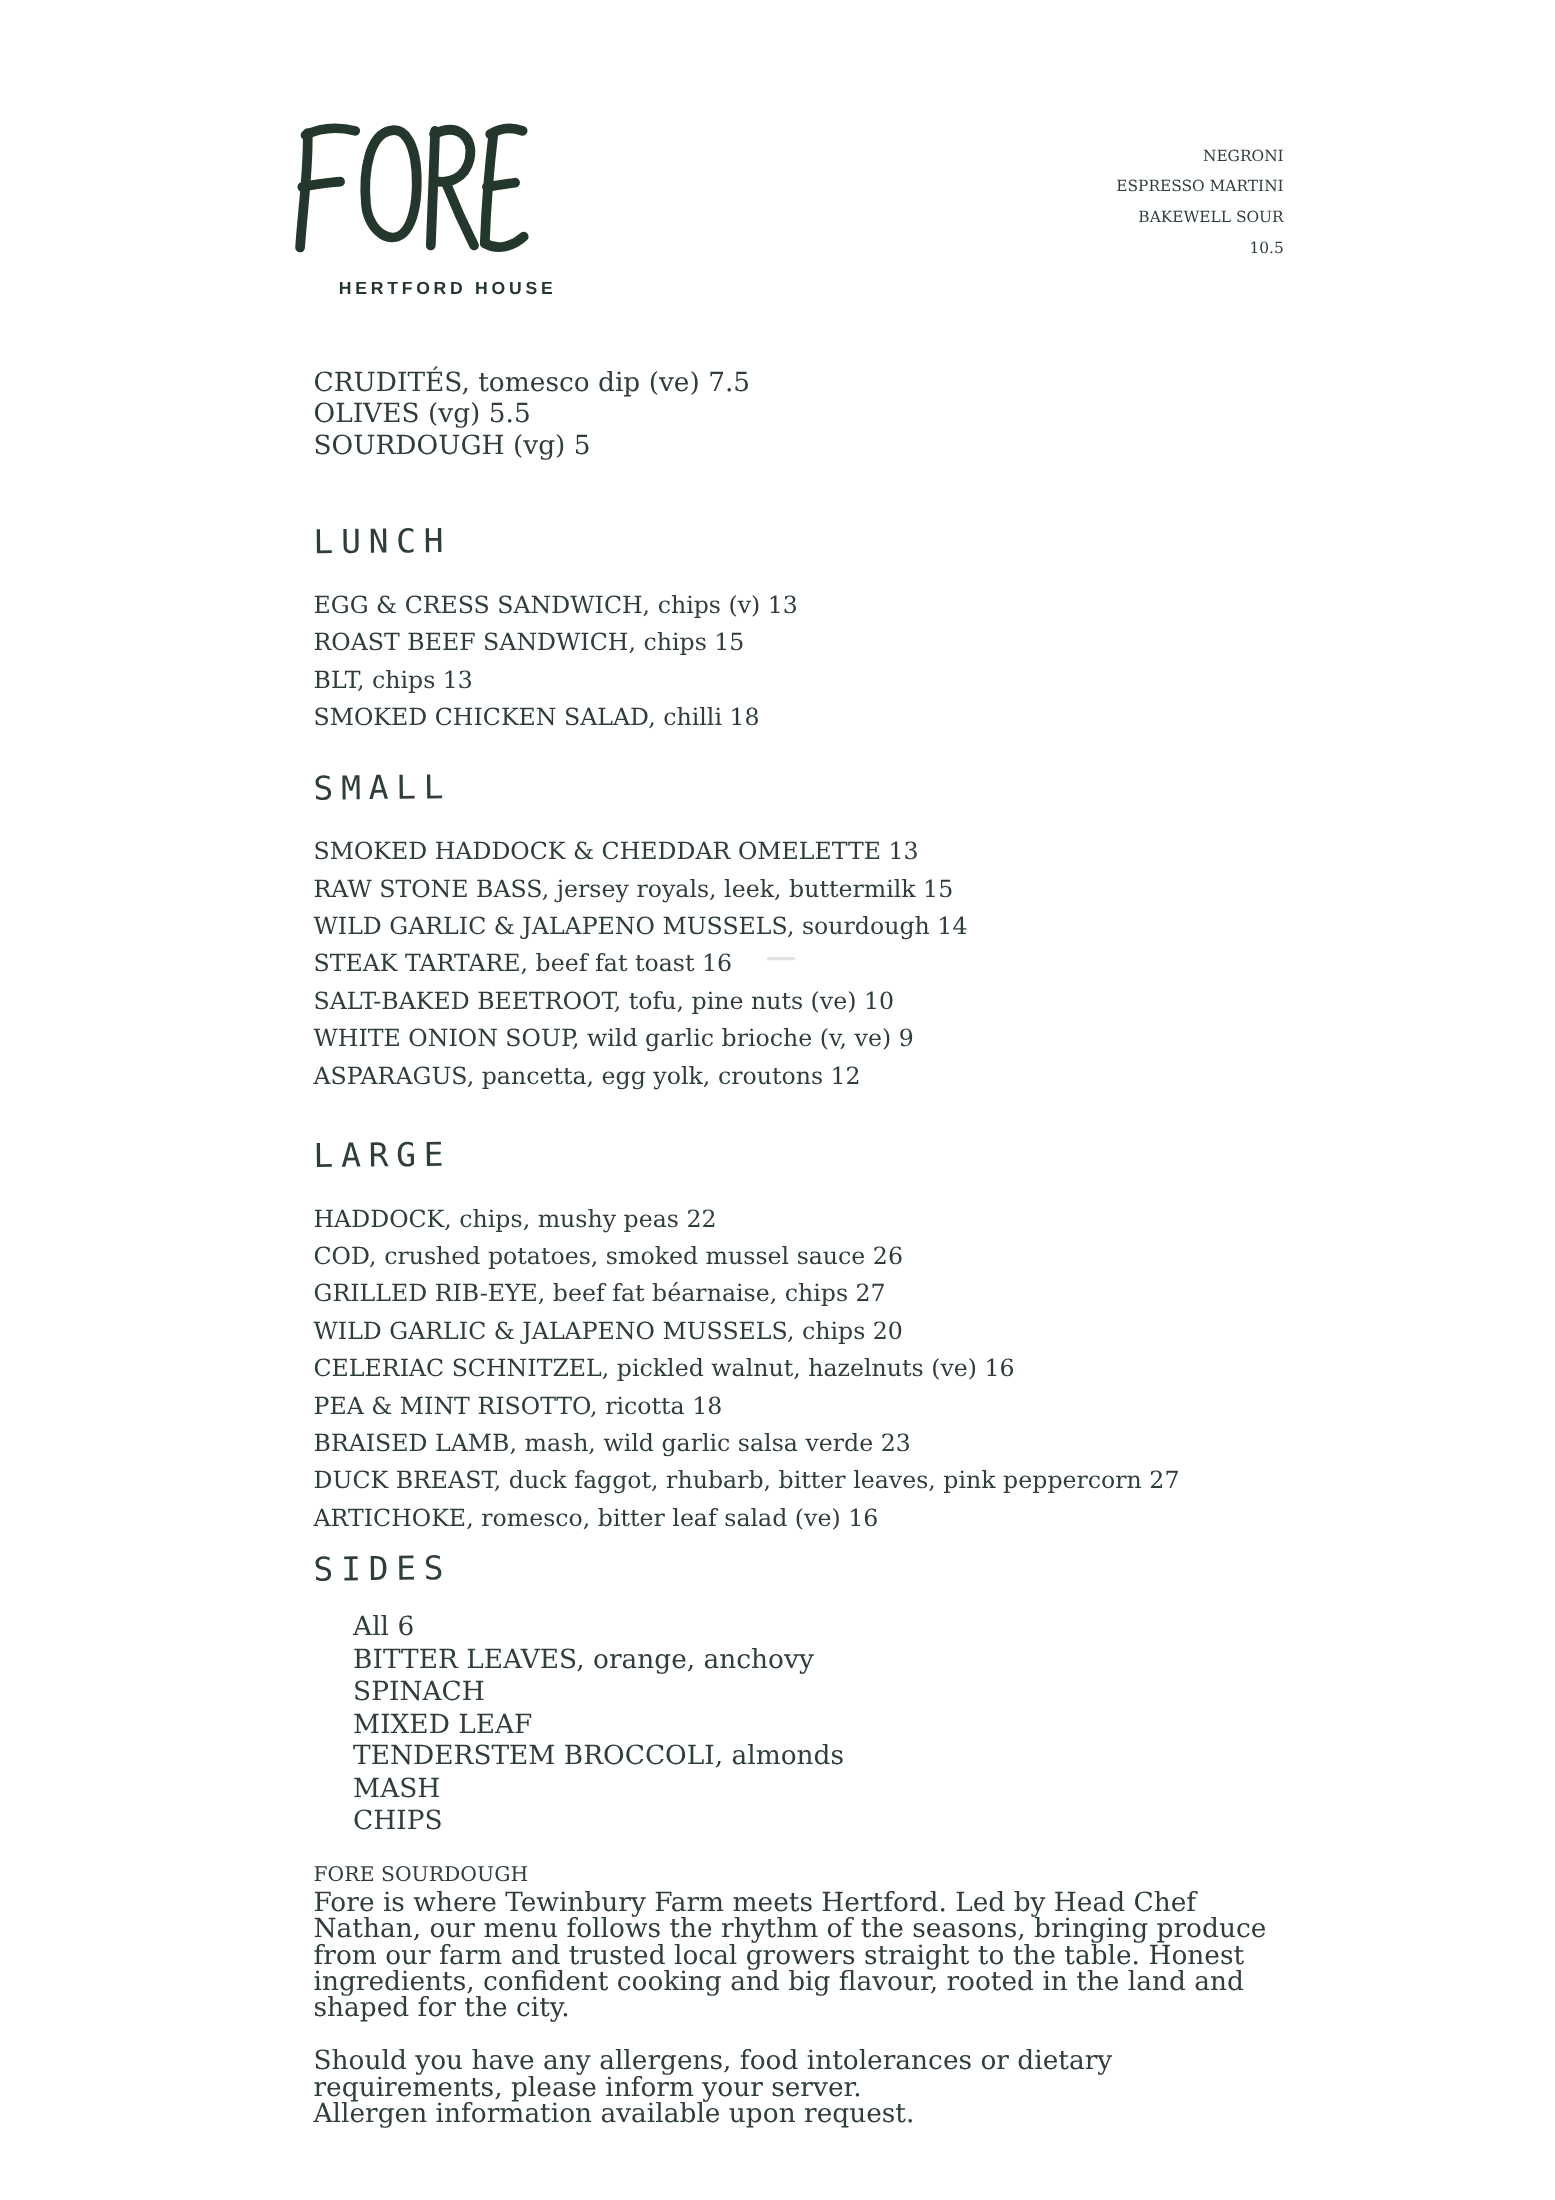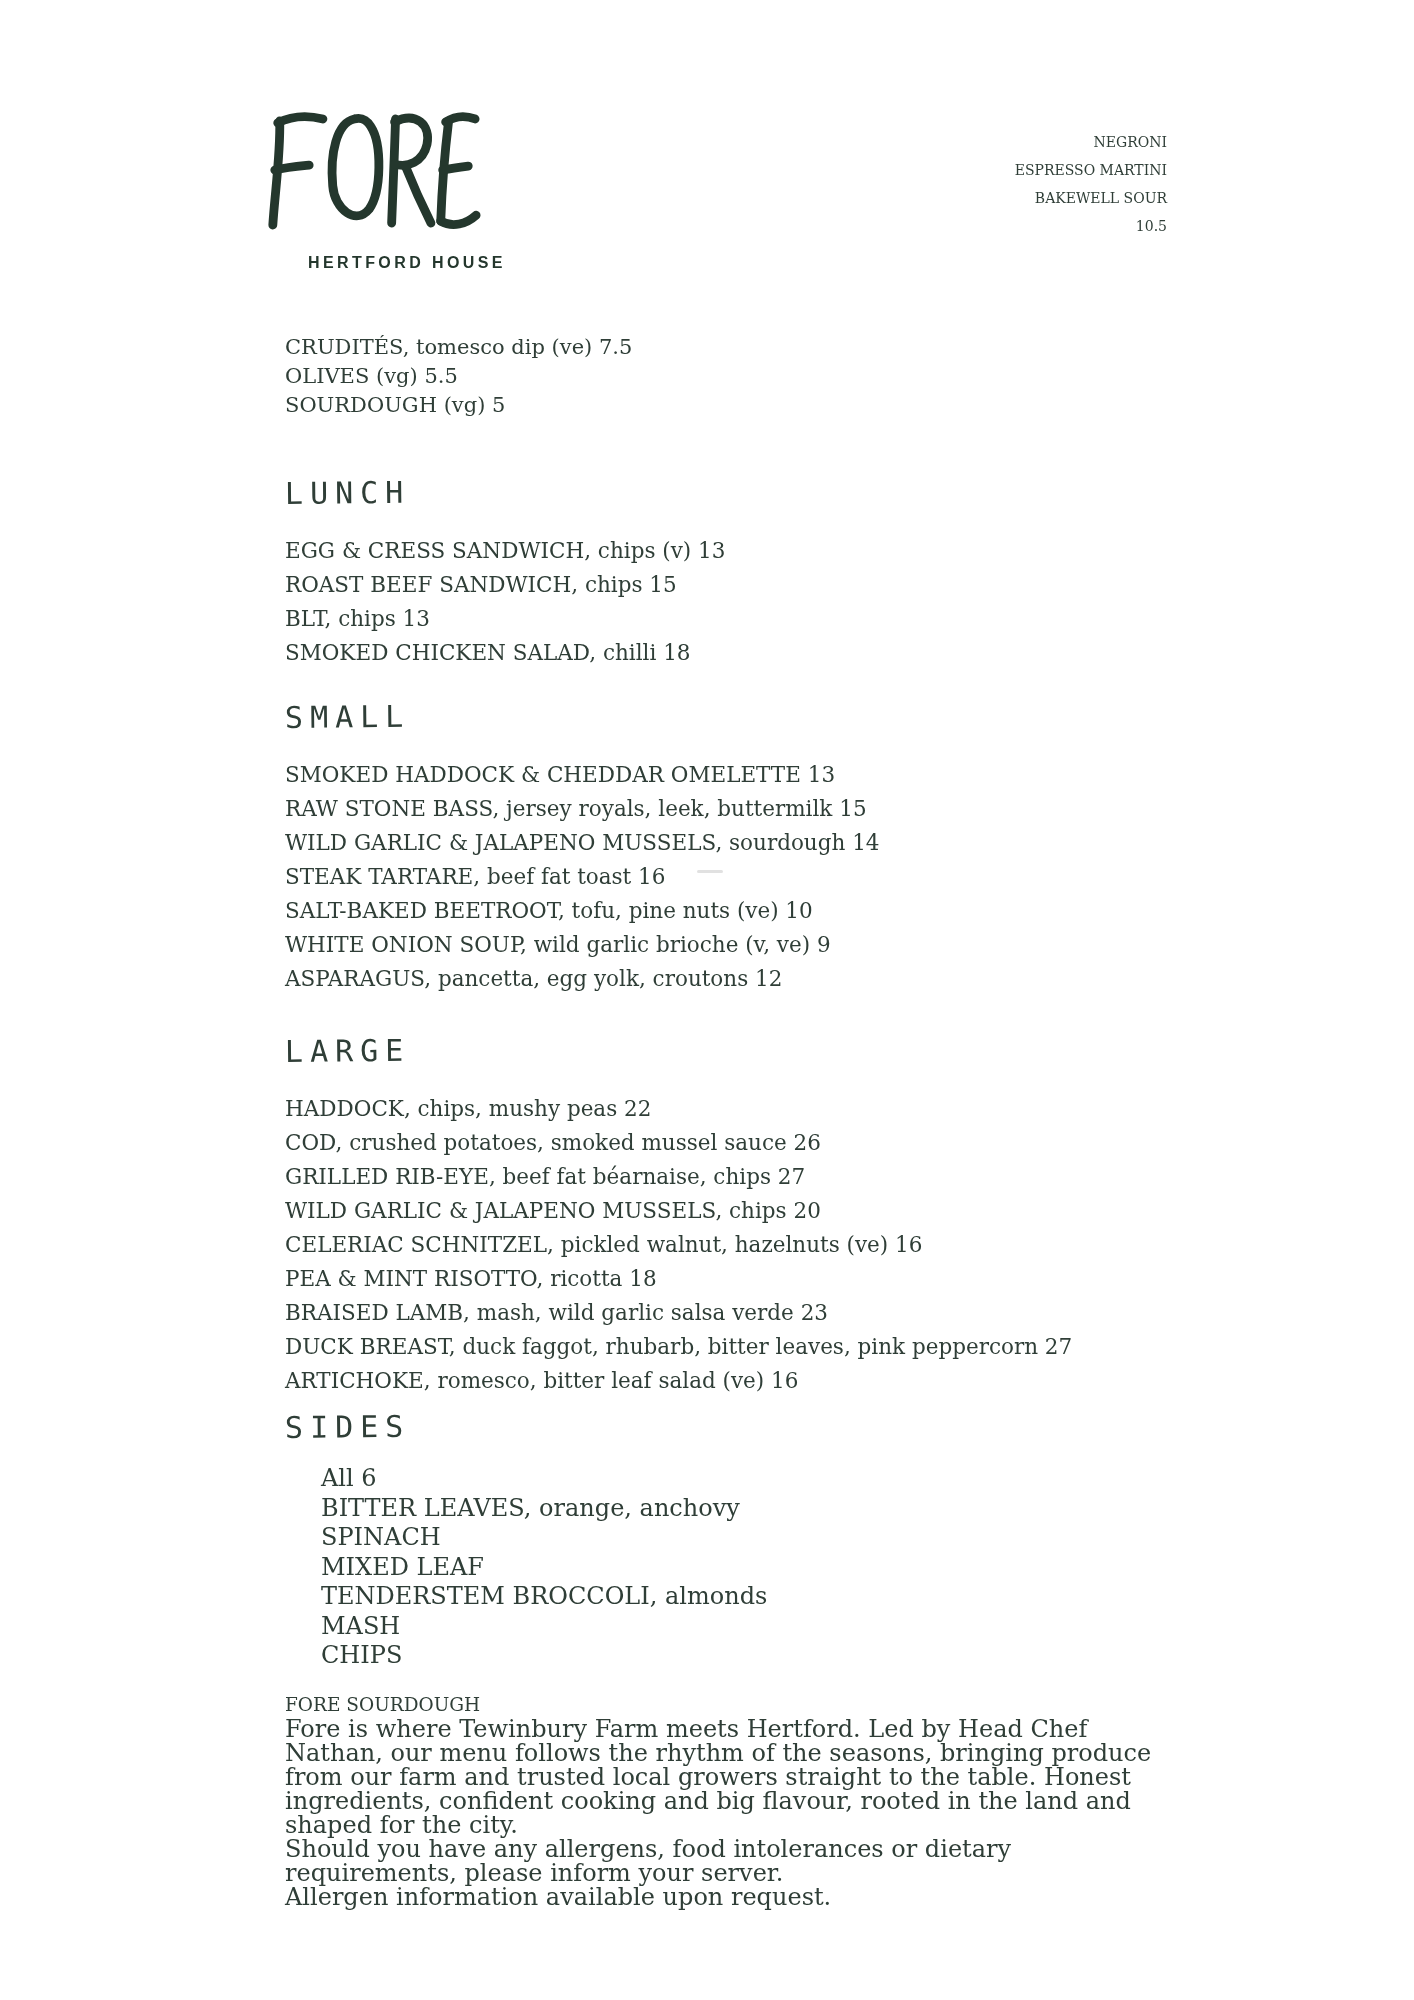--- a/index.html
+++ b/index.html
@@ -25,39 +25,39 @@
     font-size:16px;font-weight:700;letter-spacing:3.4px;
     color:var(--brand);
   }
   .cocktails{
     position:absolute;right:247px;top:128px;text-align:right;
     font-size:14px;line-height:28px;color:var(--ink);
   }
   
   .column{position:absolute;left:285px;top:333px;width:945px;}
   .item{font-size:21.5px;line-height:34px;color:var(--ink);}
-  .snacks .item{font-size:21px;line-height:29px;}
+  .snacks .item{font-size:24px;line-height:29px;}
   .heading{
     font-family:"DejaVu Sans Mono",monospace;
     font-size:30px;font-weight:400;letter-spacing:7px;
     color:var(--ink);line-height:36px;
     transform:rotate(-0.6deg);transform-origin:left center;
   }
   .sec-lunch{margin-top:56px;}
   .sec-small{margin-top:30px;}
   .sec-large{margin-top:38px;}
   .sec-sides{margin-top:12px;}
   .sec-lunch .items,.sec-small .items,.sec-large .items{margin-top:22px;}
   .sec-sides .items{margin-top:18px;}
   .sec-sides .item{font-size:24px;line-height:29.5px;margin-left:36px;}
   
   .philosophy{margin-top:22px;}
   .fine-head{font-size:18.5px;line-height:24px;color:var(--ink);}
   .fine{font-size:24px;line-height:24px;width:905px;color:var(--ink);}
-  .allergens{}
+  .allergens{margin-top:24px;}
   
   .smudge{
     position:absolute;left:697px;top:870px;width:26px;height:3px;
     background:#bdbdbd;opacity:.45;border-radius:2px;
   }
 </style>
 </head>
 <body>
 
 <div class="page">

